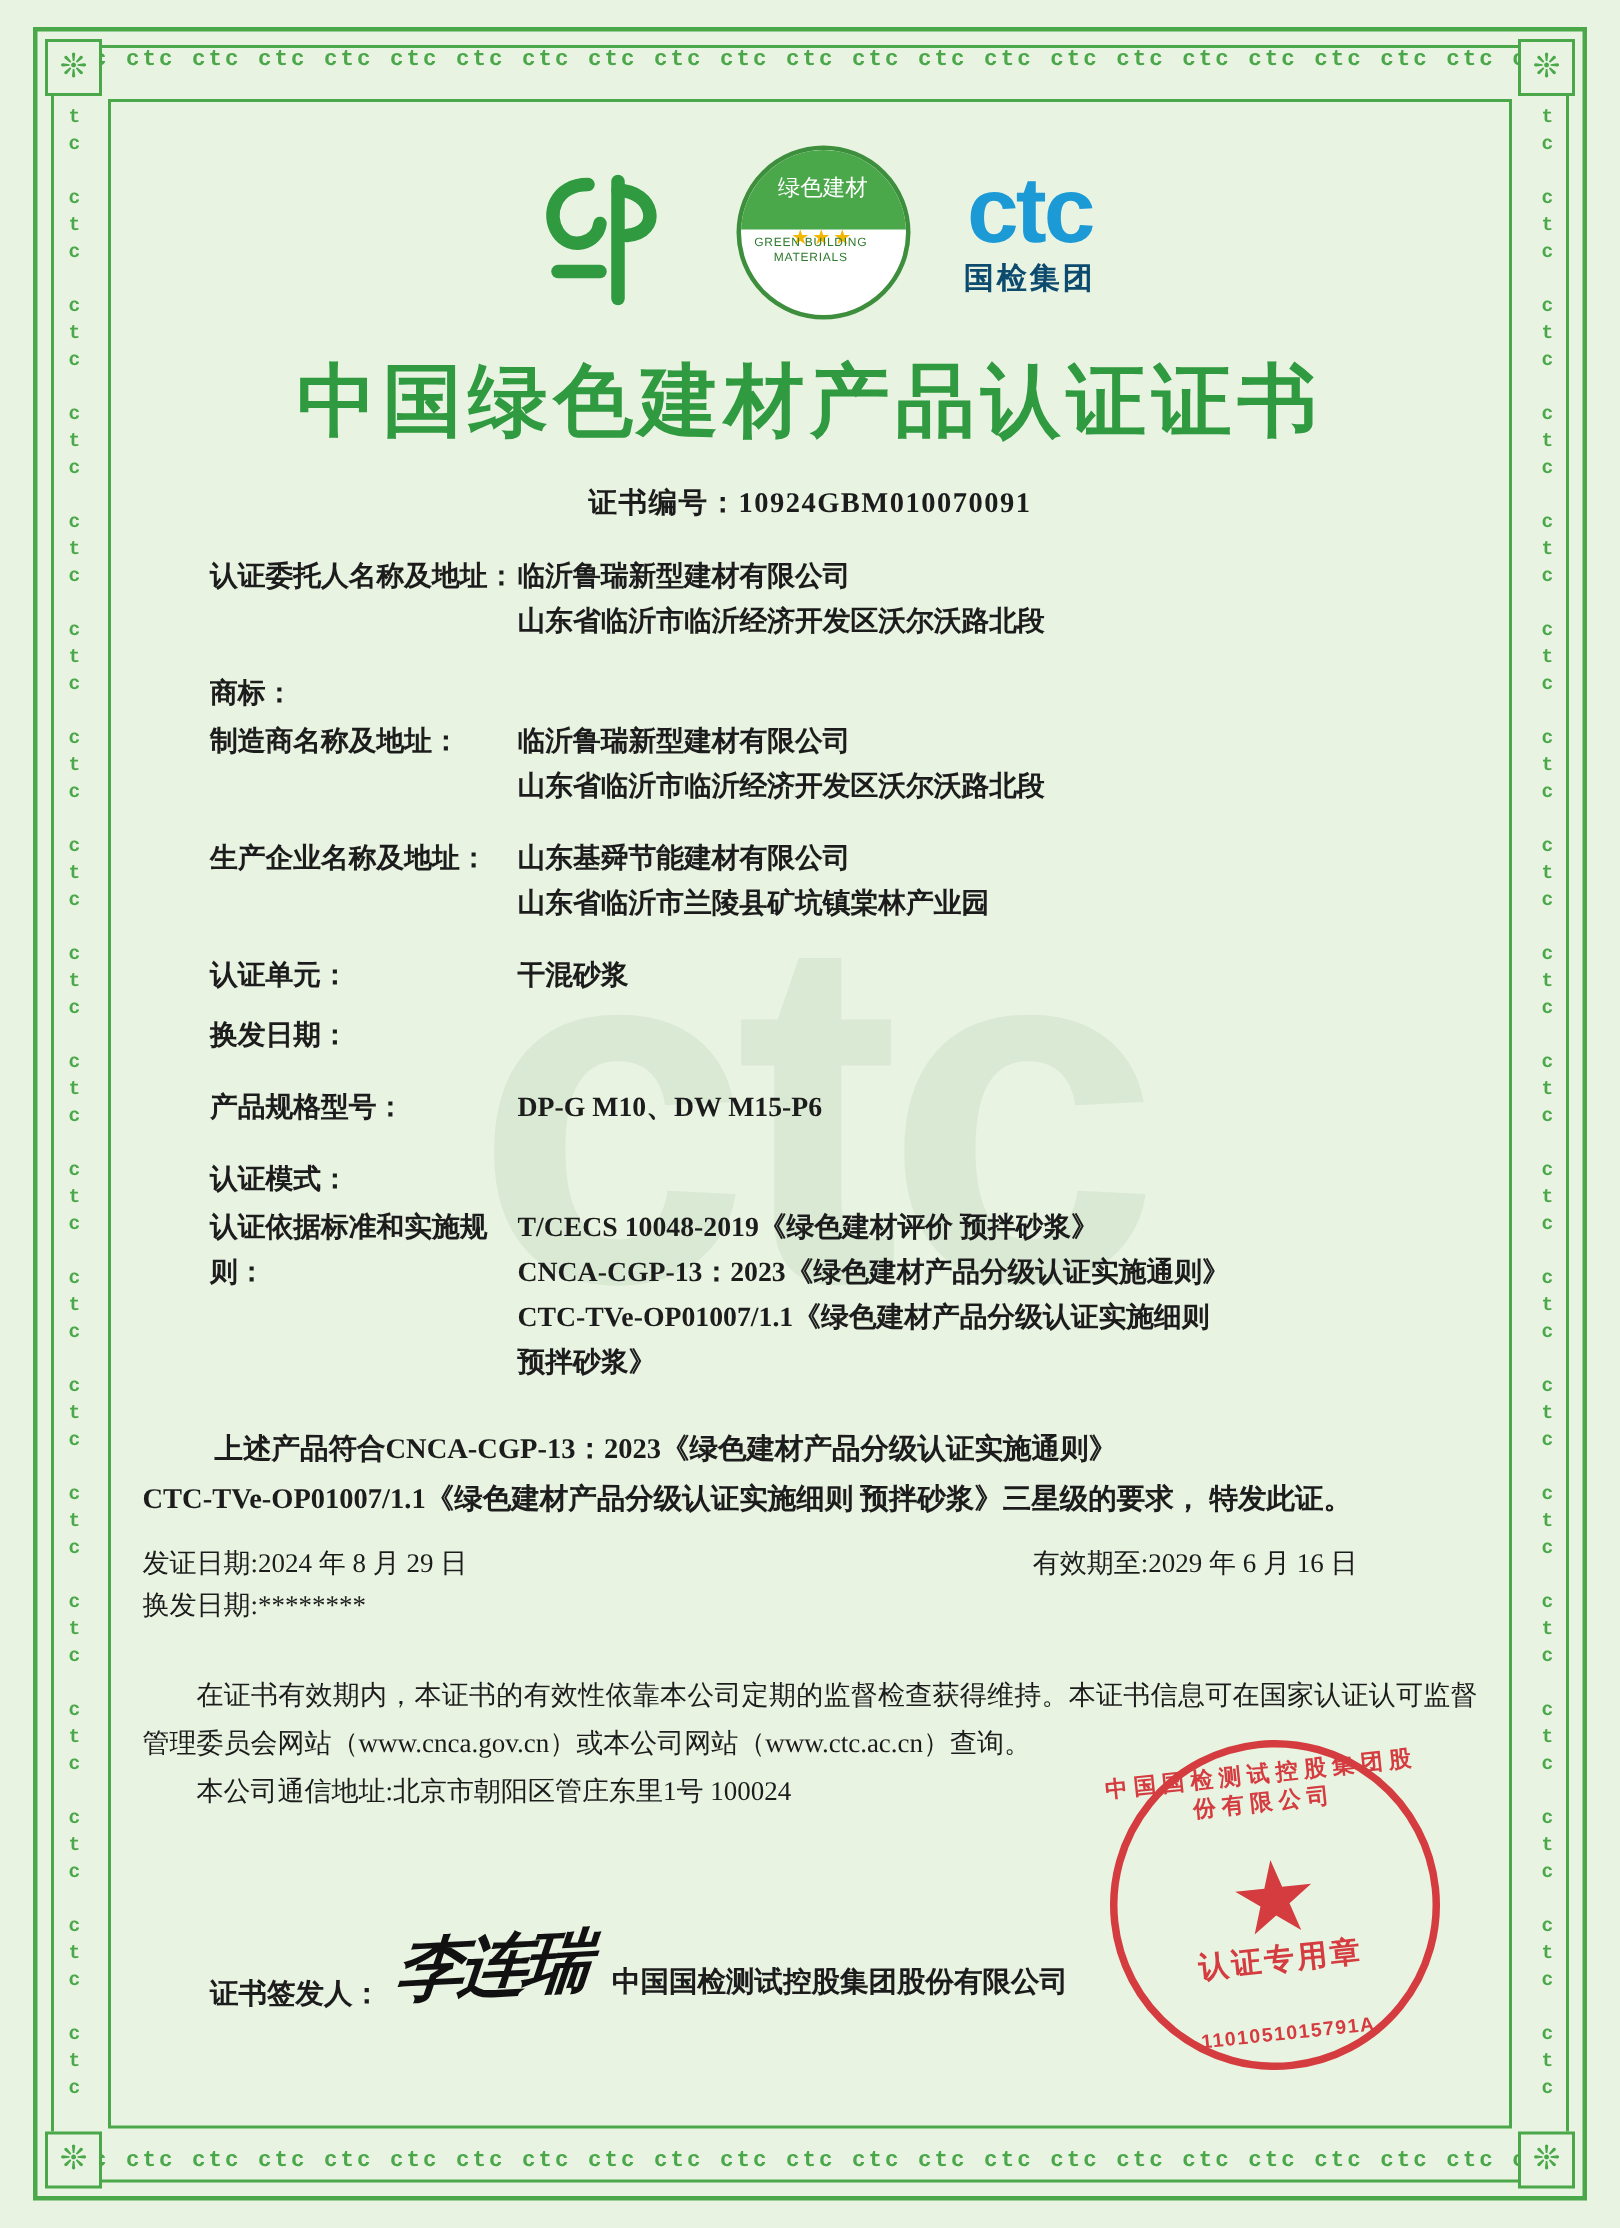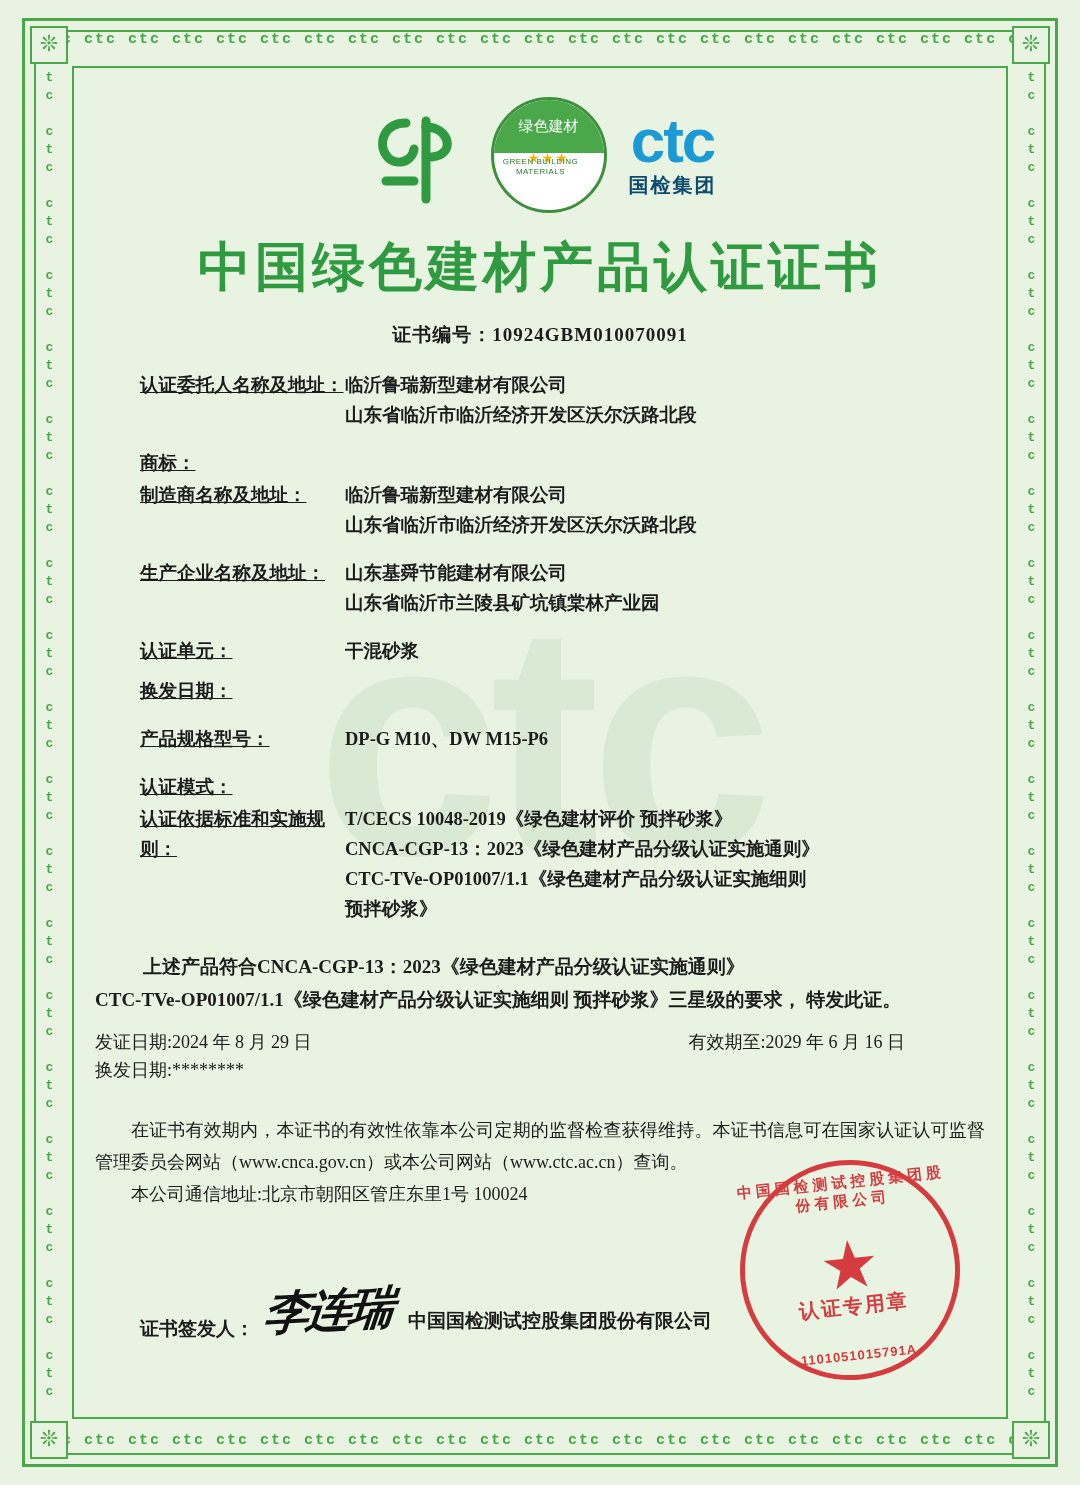--- a/index.html
+++ b/index.html
@@ -75,21 +75,21 @@
     line-height:280px;
     user-select:none;
     pointer-events:none;
   }
 
   
   .content{position:absolute;left:95px;top:80px;right:95px;}
 
   .logos{
     display:flex;align-items:center;justify-content:center;
-    gap:22px;height:130px;margin-top:10px;
+    gap:36px;height:130px;margin-top:10px;
   }
   .logo-gp{width:105px;height:105px;position:relative;}
   .logo-gbm{width:110px;height:110px;border-radius:50%;background:#ffffff;
       border:3px solid #3d8f3d;position:relative;overflow:hidden;}
   .gbm-top{position:absolute;left:0;right:0;top:0;height:48%;
       background:#4aa84a;color:#fff;font-size:15px;text-align:center;
       line-height:52px;font-family:"Liberation Sans",sans-serif;}
   .gbm-bottom{position:absolute;left:0;right:16px;bottom:0;height:52%;
       color:#2d7a2d;font-size:8px;text-align:center;line-height:10px;
       font-family:"Liberation Sans",sans-serif;padding-top:4px;box-sizing:border-box;
@@ -113,21 +113,21 @@
   .cert-no{
     text-align:center;
     font-size:19px;
     font-weight:bold;
     margin-top:18px;
     letter-spacing:1px;
   }
 
   .fields{margin-top:22px;font-size:18.5px;line-height:30px;}
   .row{display:flex;margin-bottom:2px;}
-  .label{width:250px;flex:0 0 250px;text-align:left;font-weight:bold;padding-left:45px;box-sizing:border-box;text-decoration:underline;}
+  .label{width:250px;flex:0 0 250px;text-align:left;font-weight:bold;padding-left:45px;box-sizing:border-box;}
   .value{flex:1;font-weight:bold;}
   .value .line{display:block;}
   .gap{height:16px;}
   .gap-sm{height:8px;}
 
   .statement{
     margin-top:26px;
     font-size:19px;
     line-height:33px;
     font-weight:bold;

